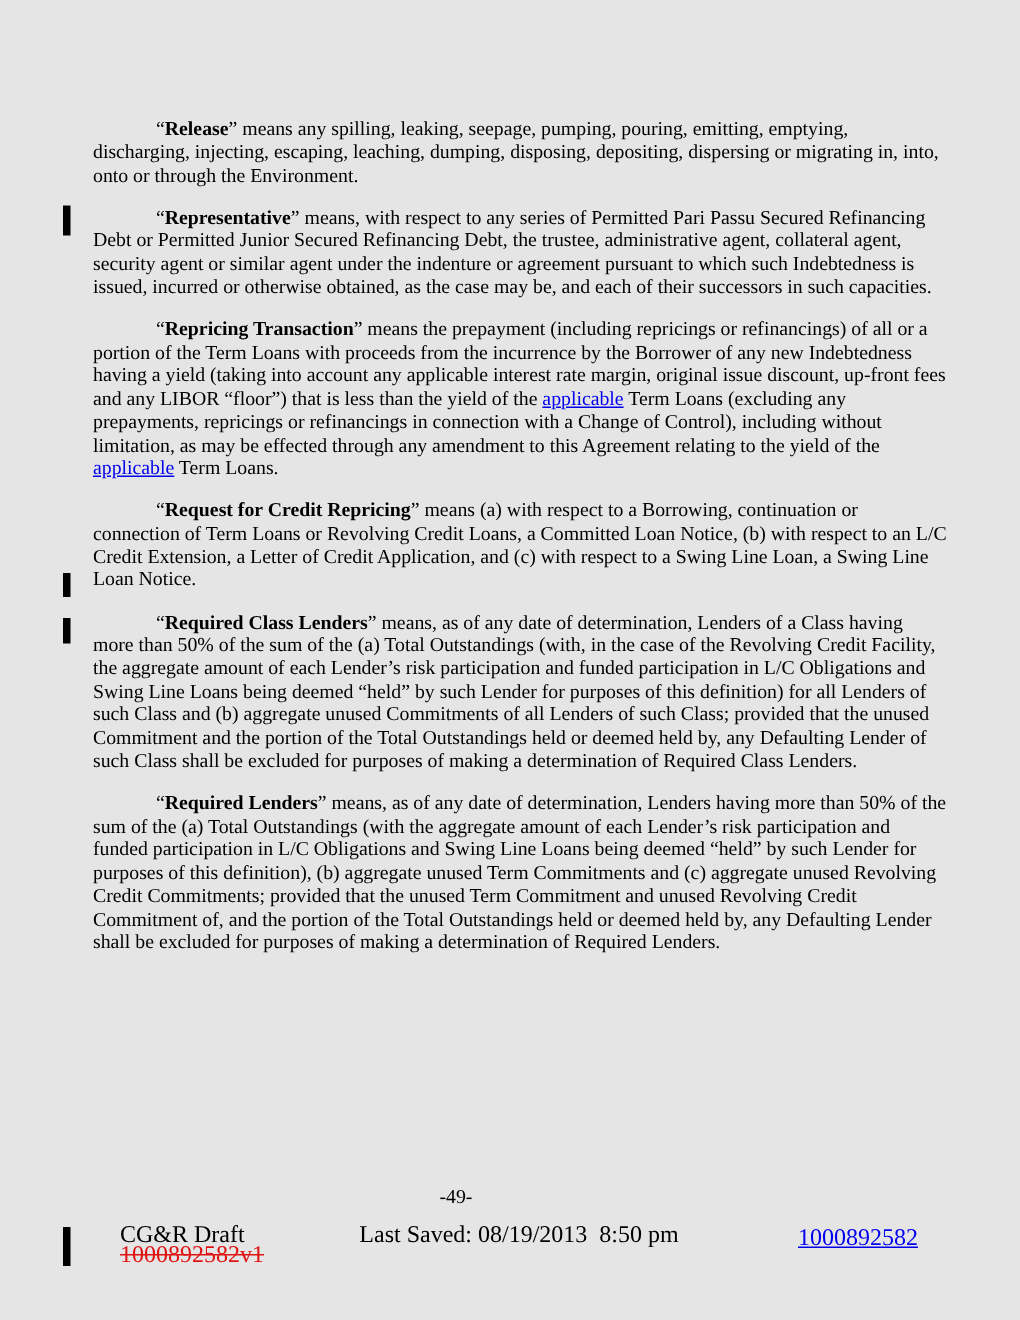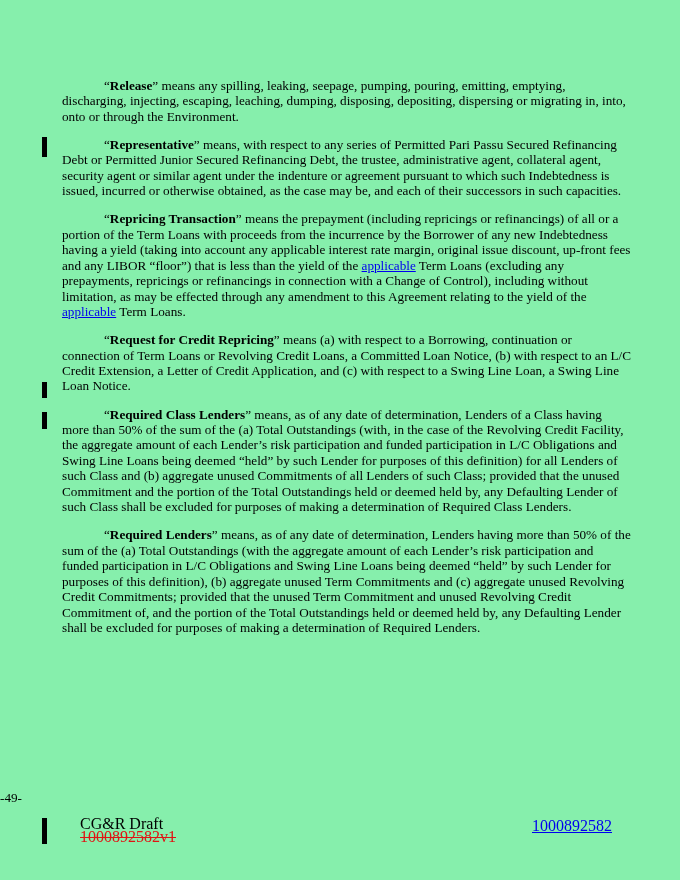--- a/index.html
+++ b/index.html
@@ -4,21 +4,21 @@
 <style>
   html, body {
     margin: 0;
     padding: 0;
     background: #ffffff;
   }
   .page {
     position: relative;
     width: 680px;
     height: 880px;
-    background: #86efac;
+    background: #e5e5e5;
     font-family: "Liberation Serif", serif;
     color: #000000;
     overflow: hidden;
   }
   .doc-body {
     position: absolute;
     left: 62px;
     top: 78px;
     width: 570px;
     font-size: 13.2px;
@@ -39,20 +39,21 @@
     position: absolute;
     left: 42px;
     width: 5px;
     background: #000000;
   }
   .page-number {
     position: absolute;
     top: 790px;
     left: 0;
     width: 608px;
+    text-align: center;
     font-size: 13.2px;
     line-height: 15px;
   }
   .footer {
     position: absolute;
     top: 817px;
     left: 80px;
     right: 68px;
     height: 40px;
     font-size: 16px;
@@ -104,16 +105,17 @@
       <p class="para"><span>“</span><span class="seg-bold">Request for Credit Repricing</span><span>” means (a) with respect to a Borrowing, continuation or connection of Term Loans or Revolving Credit Loans, a Committed Loan Notice, (b) with respect to an L/C Credit Extension, a Letter of Credit Application, and (c) with respect to a Swing Line Loan, a Swing Line Loan Notice.</span></p>
       <p class="para"><span>“</span><span class="seg-bold">Required Class Lenders</span><span>” means, as of any date of determination, Lenders of a Class having more than 50% of the sum of the (a) Total Outstandings (with, in the case of the Revolving Credit Facility, the aggregate amount of each Lender’s risk participation and funded participation in L/C Obligations and Swing Line Loans being deemed “held” by such Lender for purposes of this definition) for all Lenders of such Class and (b) aggregate unused Commitments of all Lenders of such Class; </span><span class="seg-italic">provided</span><span> that the unused Commitment and the portion of the Total Outstandings held or deemed held by, any Defaulting Lender of such Class shall be excluded for purposes of making a determination of Required Class Lenders.</span></p>
       <p class="para"><span>“</span><span class="seg-bold">Required Lenders</span><span>” means, as of any date of determination, Lenders having more than 50% of the sum of the (a) Total Outstandings (with the aggregate amount of each Lender’s risk participation and funded participation in L/C Obligations and Swing Line Loans being deemed “held” by such Lender for purposes of this definition), (b) aggregate unused Term Commitments and (c) aggregate unused Revolving Credit Commitments; </span><span class="seg-italic">provided</span><span> that the unused Term Commitment and unused Revolving Credit Commitment of, and the portion of the Total Outstandings held or deemed held by, any Defaulting Lender shall be excluded for purposes of making a determination of Required Lenders.</span></p>
     </div>
 
   <div class="page-number">-49-</div>
 
   <div class="footer">
     <span class="footer-left">CG&amp;R Draft</span>
     <span class="footer-stricken">1000892582v1</span>
+    <span class="footer-center">Last Saved: 08/19/2013  8:50 pm</span>
     <a class="footer-right">1000892582</a>
   </div>
 
 </div>
 
 </body></html>

